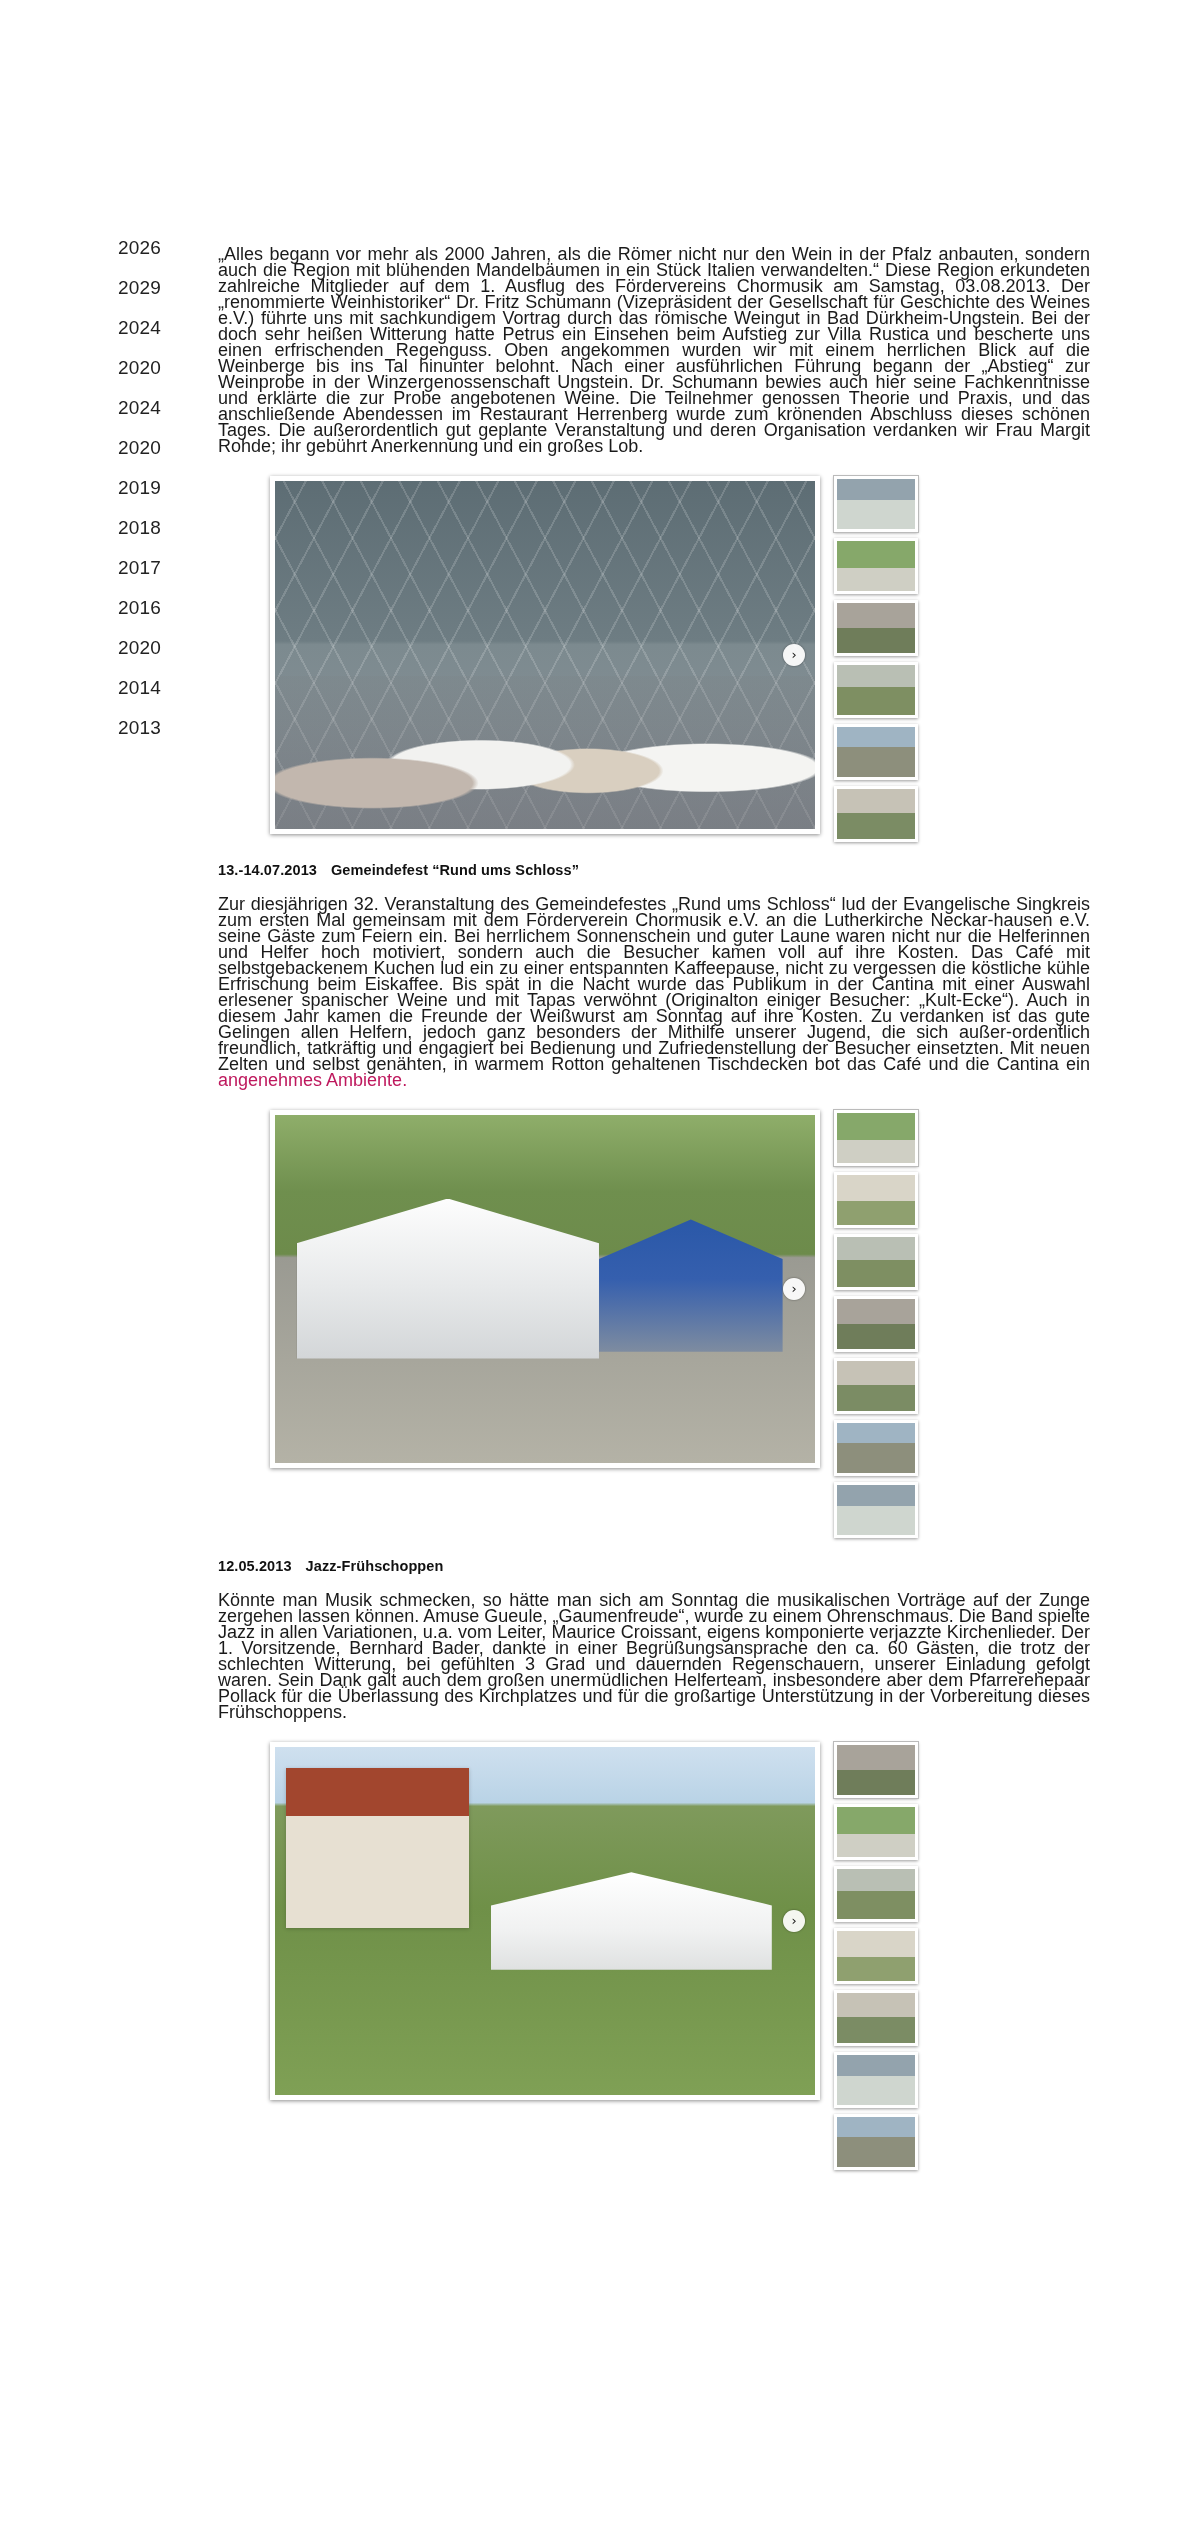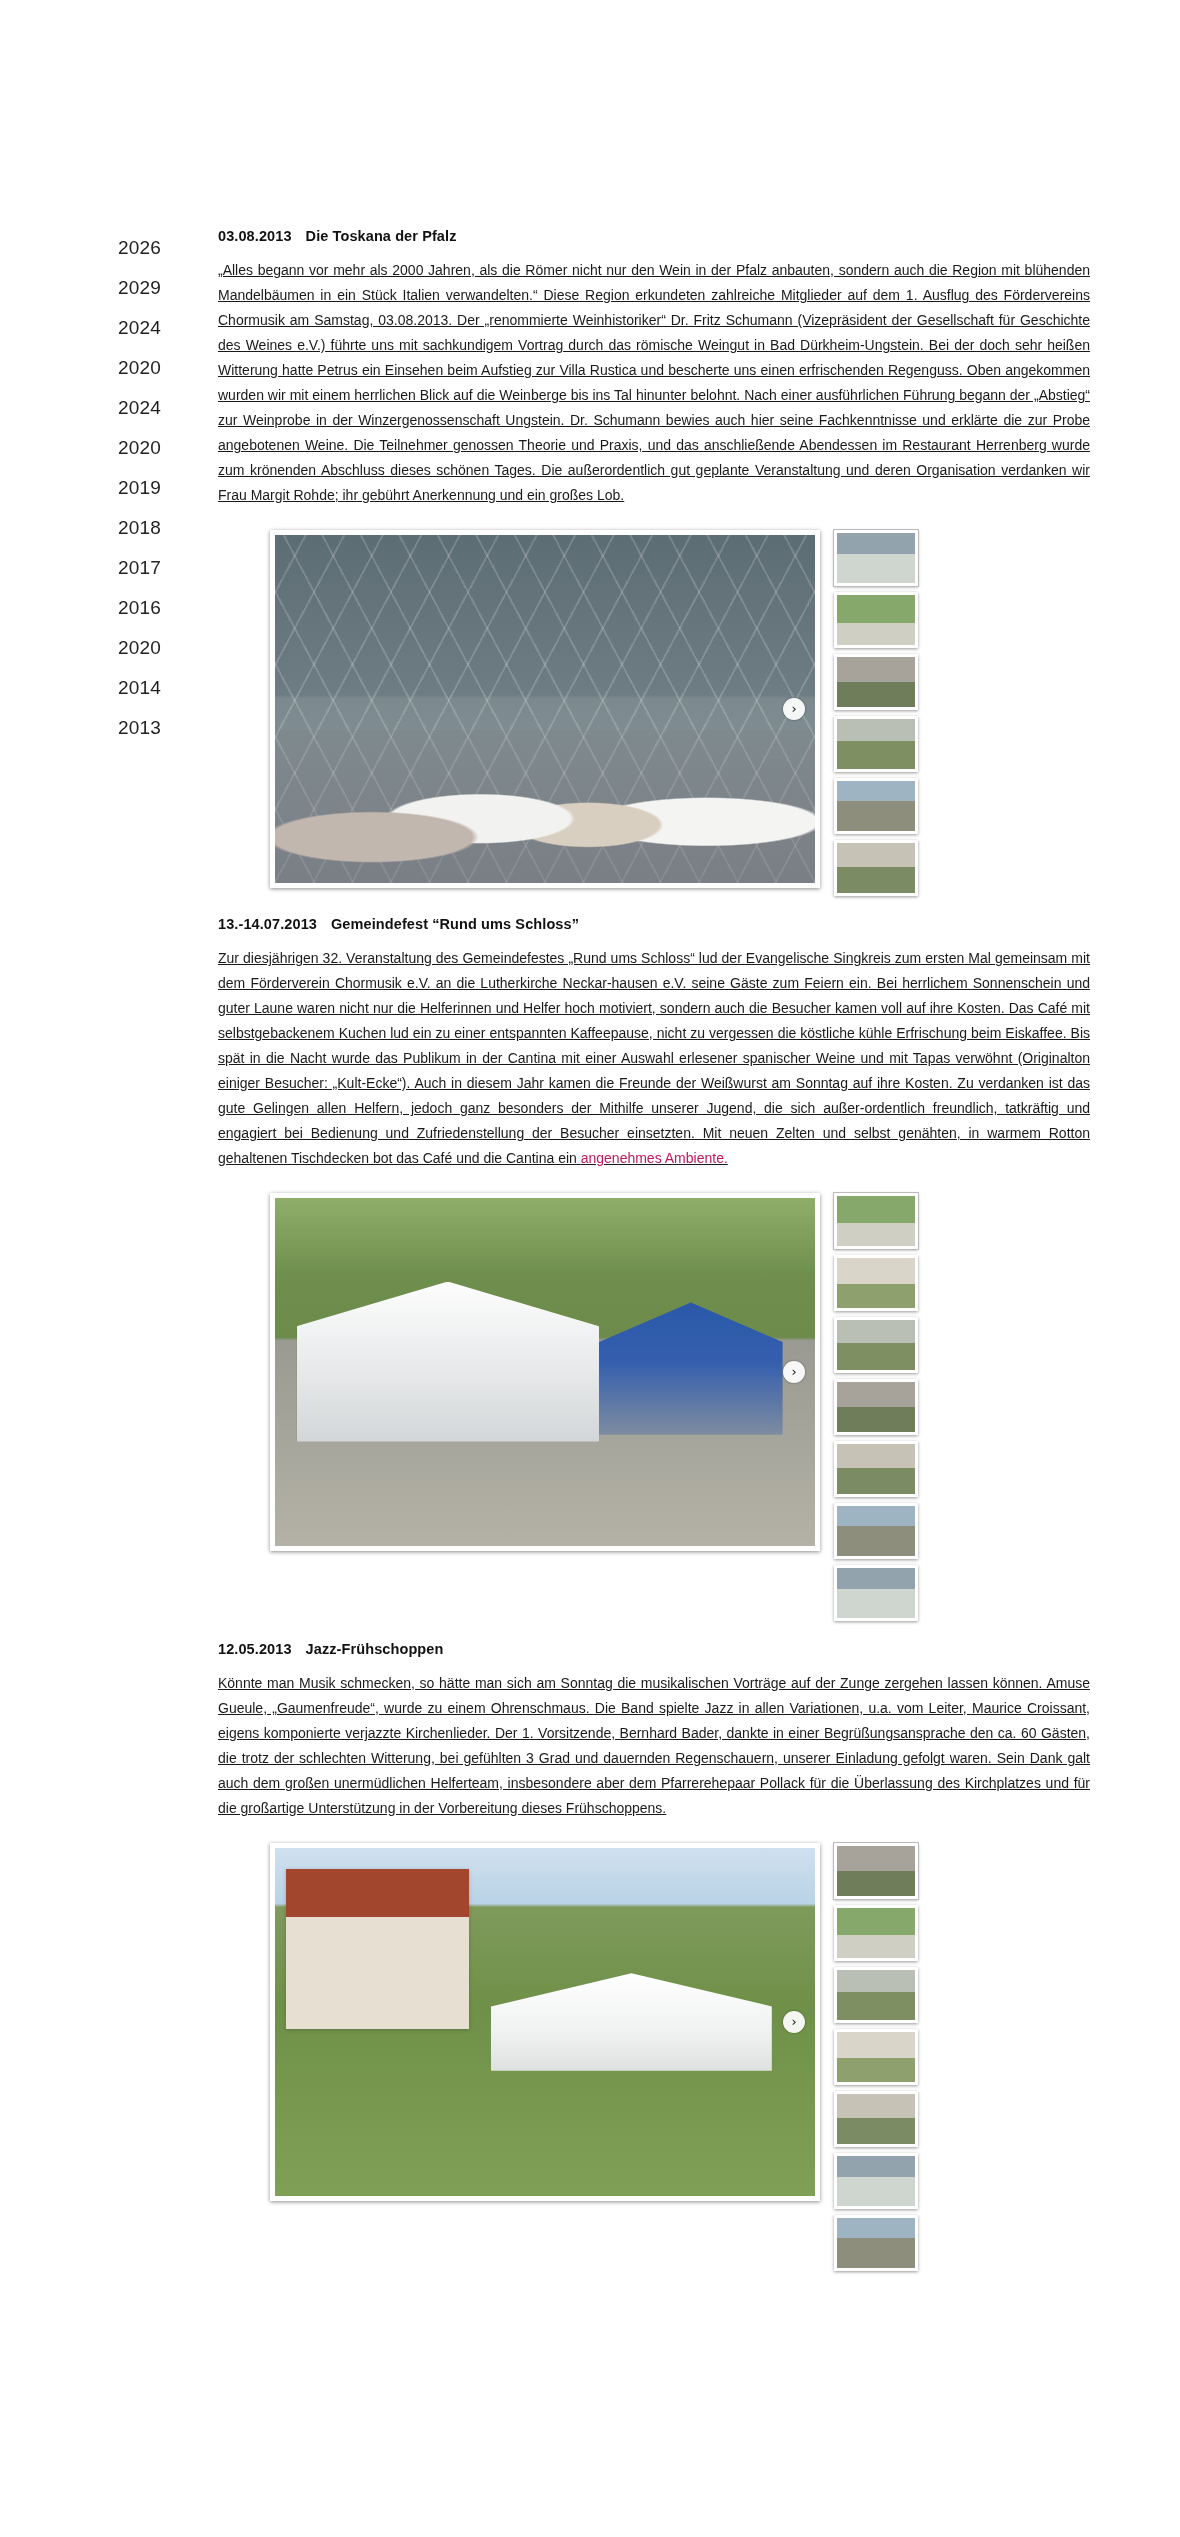--- a/index.html
+++ b/index.html
@@ -49,26 +49,25 @@
   .entry-head {
     font-size: 14.5px;
     font-weight: bold;
     color: #111;
     margin-bottom: 5px;
     letter-spacing: 0.1px;
   }
   .entry-head .date { margin-right: 14px; }
 
   .entry-body {
-    font-size: 14px;
-    line-height: 25px;
+    font-size: 18px;
+    line-height: 16px;
     text-align: justify;
     color: #1a1a1a;
     width: 872px;
-    text-decoration: underline;
   }
   .entry-body .faded { color: #be185d; }
 
   
   .gallery {
     position: relative;
     margin: 22px 0 20px 52px;
     display: flex;
     align-items: flex-start;
   }
@@ -200,23 +199,20 @@
     <div class="year-item">2017</div>
     <div class="year-item">2016</div>
     <div class="year-item">2020</div>
     <div class="year-item">2014</div>
     <div class="year-item">2013</div>
   </nav>
 
   <main class="content">
 
     <article class="entry">
-      <div class="entry-head">
-        <span class="date">03.08.2013</span><span>Die Toskana der Pfalz</span>
-      </div>
       <p class="entry-body">„Alles begann vor mehr als 2000 Jahren, als die Römer nicht nur den Wein in der Pfalz anbauten, sondern auch die Region mit blühenden Mandelbäumen in ein Stück Italien verwandelten.“ Diese Region erkundeten zahlreiche Mitglieder auf dem 1. Ausflug des Fördervereins Chormusik am Samstag, 03.08.2013. Der „renommierte Weinhistoriker“ Dr. Fritz Schumann (Vizepräsident der Gesellschaft für Geschichte des Weines e.V.) führte uns mit sachkundigem Vortrag durch das römische Weingut in Bad Dürkheim-Ungstein. Bei der doch sehr heißen Witterung hatte Petrus ein Einsehen beim Aufstieg zur Villa Rustica und bescherte uns einen erfrischenden Regenguss. Oben angekommen wurden wir mit einem herrlichen Blick auf die Weinberge bis ins Tal hinunter belohnt. Nach einer ausführlichen Führung begann der „Abstieg“ zur Weinprobe in der Winzergenossenschaft Ungstein. Dr. Schumann bewies auch hier seine Fachkenntnisse und erklärte die zur Probe angebotenen Weine. Die Teilnehmer genossen Theorie und Praxis, und das anschließende Abendessen im Restaurant Herrenberg wurde zum krönenden Abschluss dieses schönen Tages. Die außerordentlich gut geplante Veranstaltung und deren Organisation verdanken wir Frau Margit Rohde; ihr gebührt Anerkennung und ein großes Lob.</p>
 
       <div class="gallery">
         <div class="main-photo">
           <div class="ph scene-a"></div>
           <div class="nextbtn">›</div>
         </div>
         <div class="thumbs">
           <div class="thumb sel">
               <div class="ph t1"></div>

